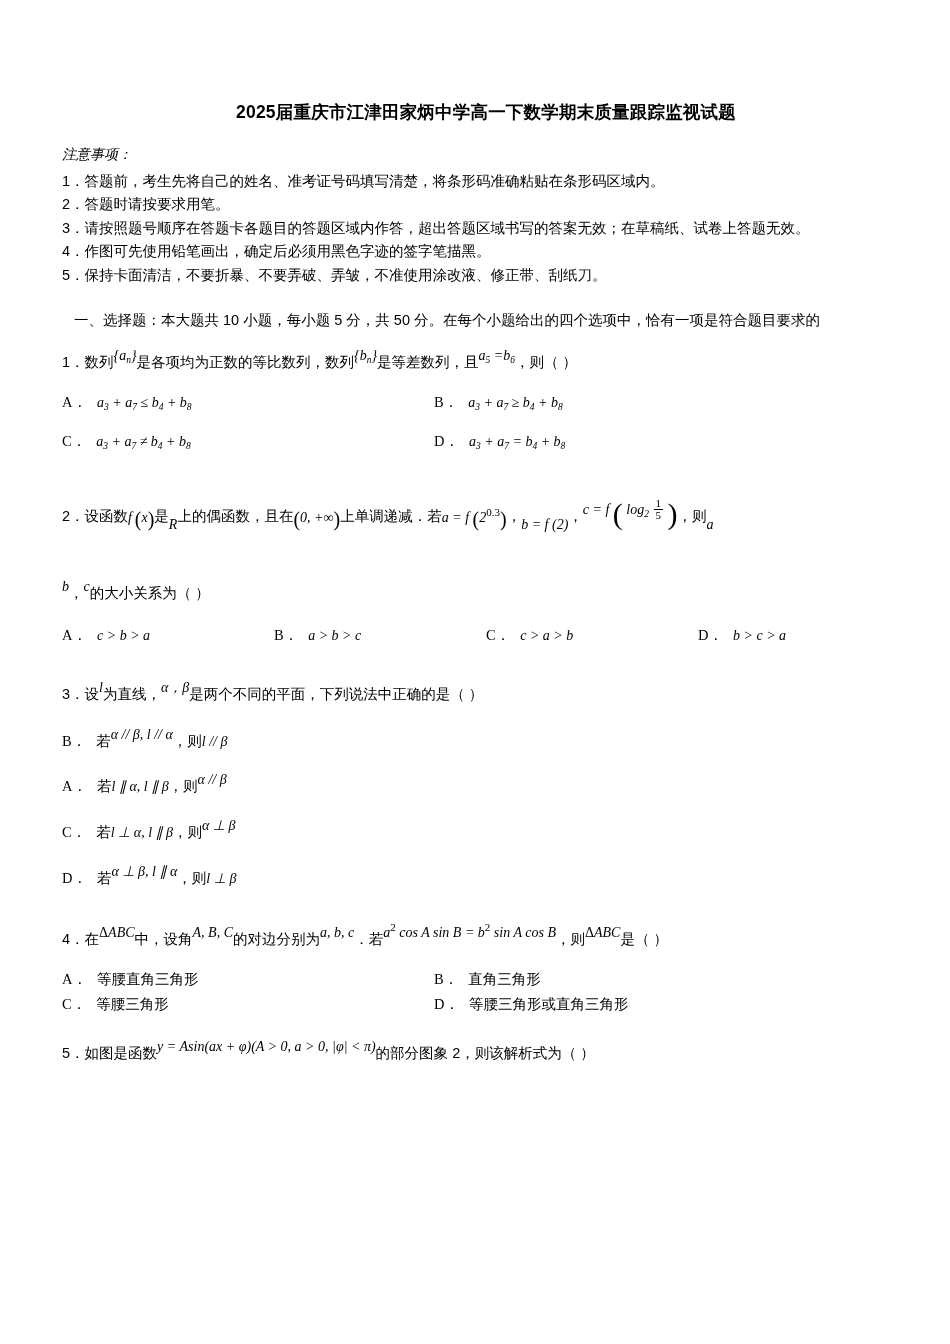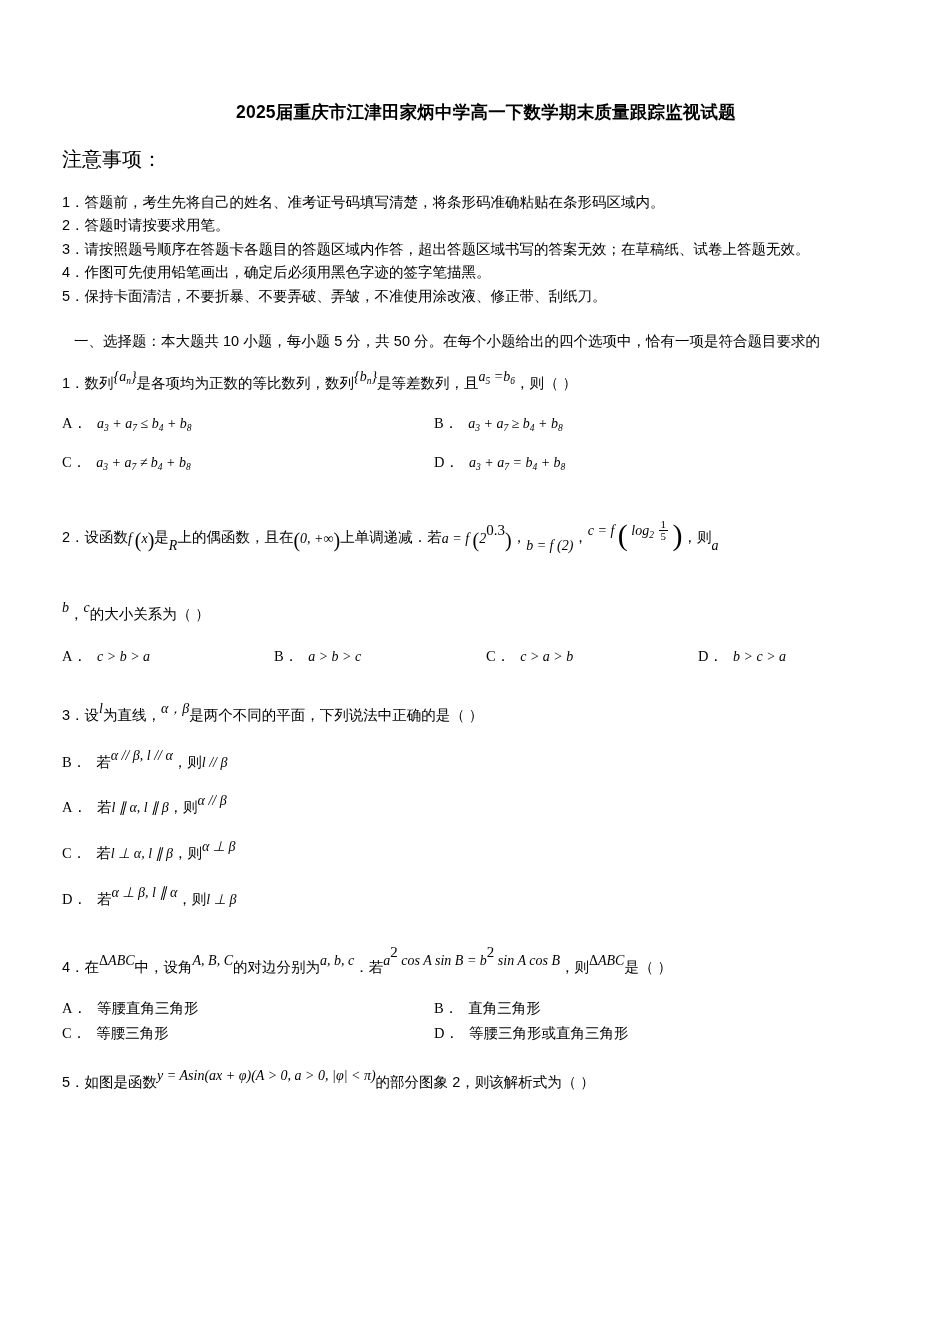--- a/index.html
+++ b/index.html
@@ -24,23 +24,24 @@
   }
   .doc-title {
     font-size: 17.5px;
     font-weight: 600;
     text-align: center;
     letter-spacing: 0.2px;
     margin: 0 0 22px 0;
     font-family: "Liberation Sans", sans-serif;
   }
   .notice-head {
-    font-size: 20px;
-    margin: 0 0 18px 0;
+    font-size: 14px;
+    margin: 0 0 6px 0;
     padding-left: 0px;
+    font-style: italic;
   }
   .notice-list {
     font-size: 14.5px;
     line-height: 1.62;
     margin: 0 0 22px 0;
   }
   .notice-list div {
     white-space: nowrap;
   }
   .section-head {
@@ -64,21 +65,21 @@
     white-space: nowrap;
     margin-top: 12px;
   }
   .m.up { font-style: normal; }
   .sub {
     font-size: 9.5px;
     vertical-align: -0.28em;
     font-style: italic;
   }
   .sup {
-    font-size: 15px;
+    font-size: 11px;
     vertical-align: 0.55em;
     font-style: normal;
   }
   .brk {
     font-size: 20px;
     font-style: normal;
     vertical-align: -0.18em;
     font-family: "Liberation Serif", serif;
   }
   .bigbrk {

